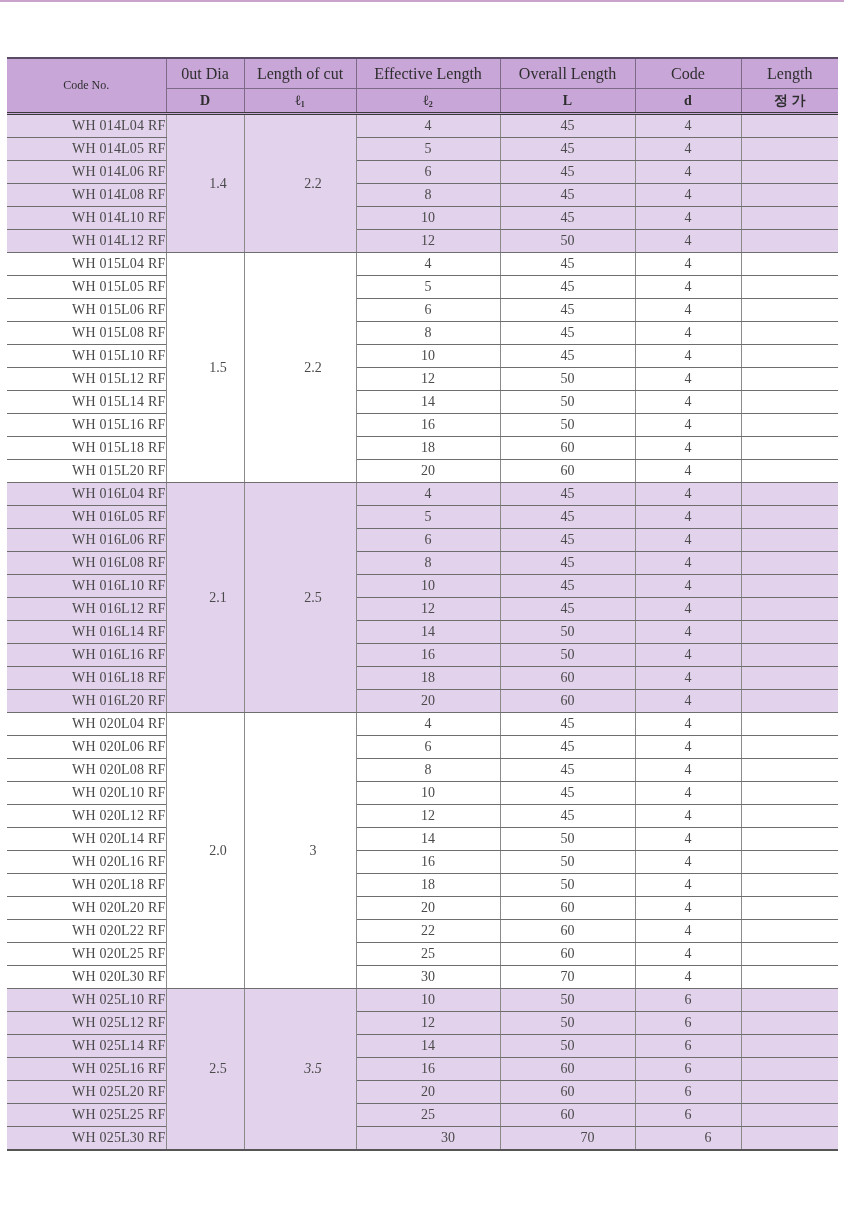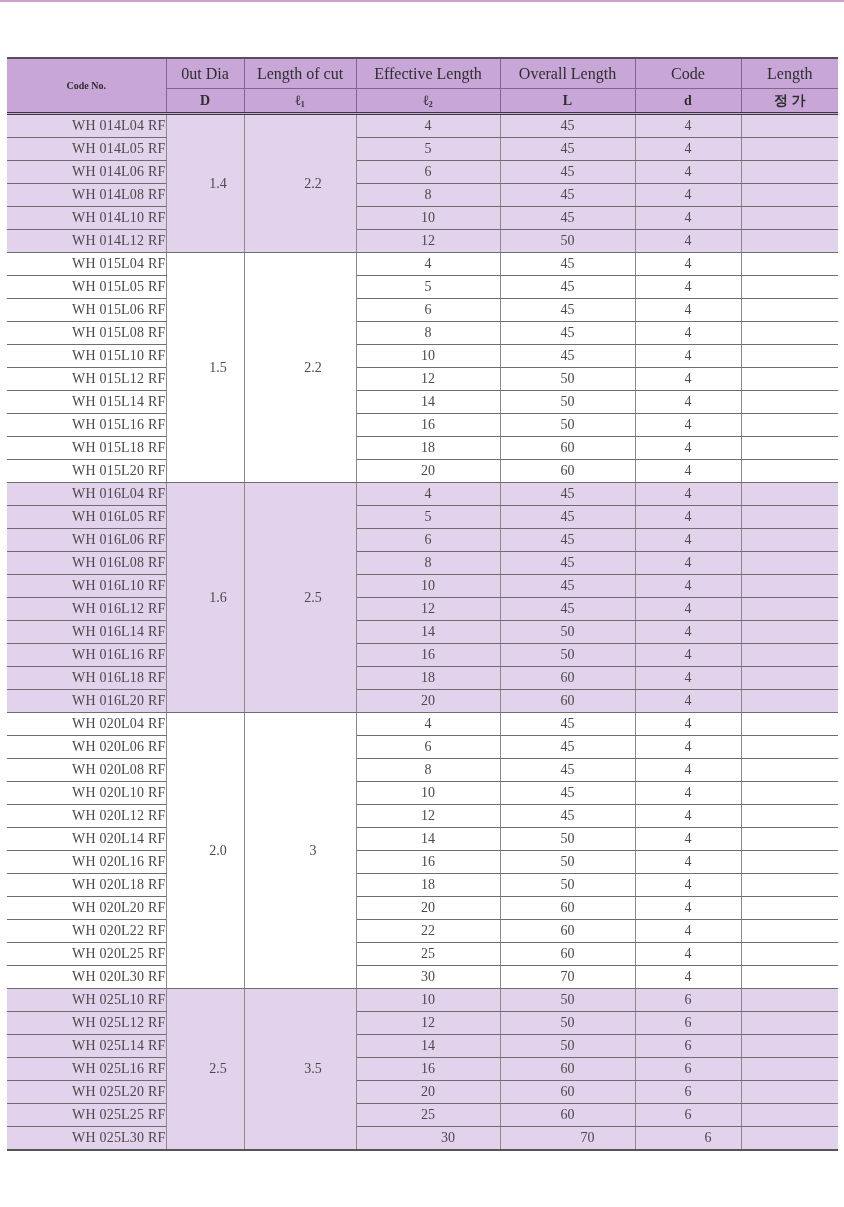--- a/index.html
+++ b/index.html
@@ -10,21 +10,21 @@
   table.spec col.c-code { width: 159px; }
   table.spec col.c-d { width: 78px; }
   table.spec col.c-l1 { width: 112px; }
   table.spec col.c-l2 { width: 144px; }
   table.spec col.c-L { width: 135px; }
   table.spec col.c-sh { width: 106px; }
   table.spec col.c-pr { width: 97px; }
   thead th { background: #c8a6d8; color: #2e2e2e; font-weight: normal; font-size: 16px; text-align: center;
              border-left: 1px solid #7d6a86; border-right: 1px solid #7d6a86; padding: 0; }
   thead tr.h1 th { height: 29px; border-top: 2px solid #5a4a63; border-bottom: 1px solid #7d6a86; }
-  thead tr.h1 th.code-head { font-weight: bold; font-size: 10px; border-bottom: 3px double #3a3a3a; }
+  thead tr.h1 th.code-head { font-weight: normal; font-size: 12px; border-bottom: 3px double #3a3a3a; }
   thead tr.h2 th { height: 23px; font-weight: bold; font-size: 14px; border-bottom: 3px double #3a3a3a; }
   thead th:first-child { border-left: none; }
   thead th:last-child { border-right: none; }
   tbody td { height: 22px; padding: 0; text-align: center; font-size: 14px; color: #4a4a4a;
              border-bottom: 1px solid #6e6e6e; border-left: 1px solid #8a8a8a; border-right: 1px solid #8a8a8a; }
   tbody td:first-child { border-left: none; }
   tbody td:last-child { border-right: none; }
   tbody tr.shaded td { background: #e2d2ec; }
   tbody tr.plain td { background: #ffffff; }
   tbody td.code { letter-spacing: 0.2px; text-align: right; }
@@ -178,21 +178,21 @@
       </tr>
       <tr class="plain">
         <td class="code">WH 015L20 RF</td>
         <td>20</td>
         <td>60</td>
         <td>4</td>
         <td></td>
       </tr>
       <tr class="shaded">
         <td class="code">WH 016L04 RF</td>
-        <td class="merged" rowspan="10">1.6</td>
+        <td class="merged" rowspan="10">2.1</td>
         <td class="merged" rowspan="10">2.5</td>
         <td>4</td>
         <td>45</td>
         <td>4</td>
         <td></td>
       </tr>
       <tr class="shaded">
         <td class="code">WH 016L05 RF</td>
         <td>5</td>
         <td>45</td>
@@ -337,21 +337,21 @@
       <tr class="plain">
         <td class="code">WH 020L30 RF</td>
         <td>30</td>
         <td>70</td>
         <td>4</td>
         <td></td>
       </tr>
       <tr class="shaded">
         <td class="code">WH 025L10 RF</td>
         <td class="merged" rowspan="7" style="border-bottom: 2px solid rgb(85, 85, 85);">2.5</td>
-        <td class="merged" rowspan="7" style="border-bottom: 2px solid rgb(85, 85, 85);">3.5</td>
+        <td class="merged" rowspan="7" style="border-bottom: 2px solid rgb(85, 85, 85); font-style: italic;">3.5</td>
         <td>10</td>
         <td>50</td>
         <td>6</td>
         <td></td>
       </tr>
       <tr class="shaded">
         <td class="code">WH 025L12 RF</td>
         <td>12</td>
         <td>50</td>
         <td>6</td>

